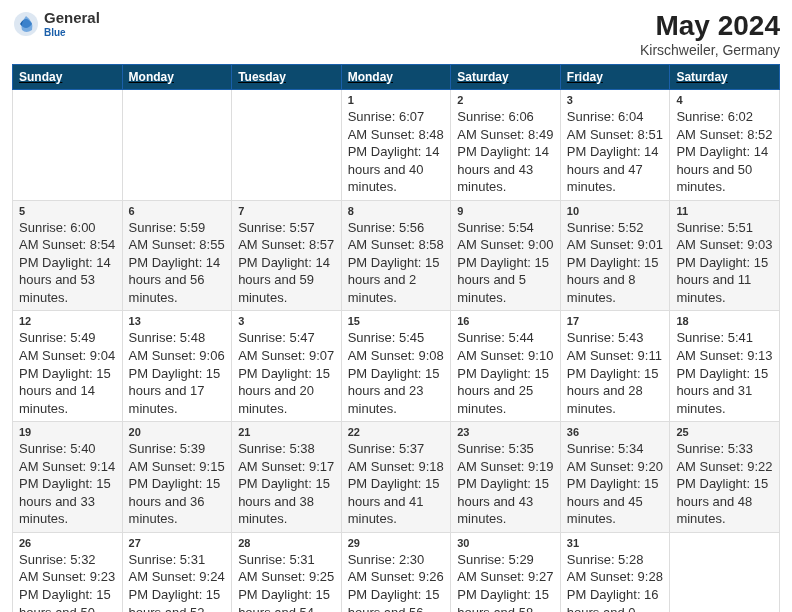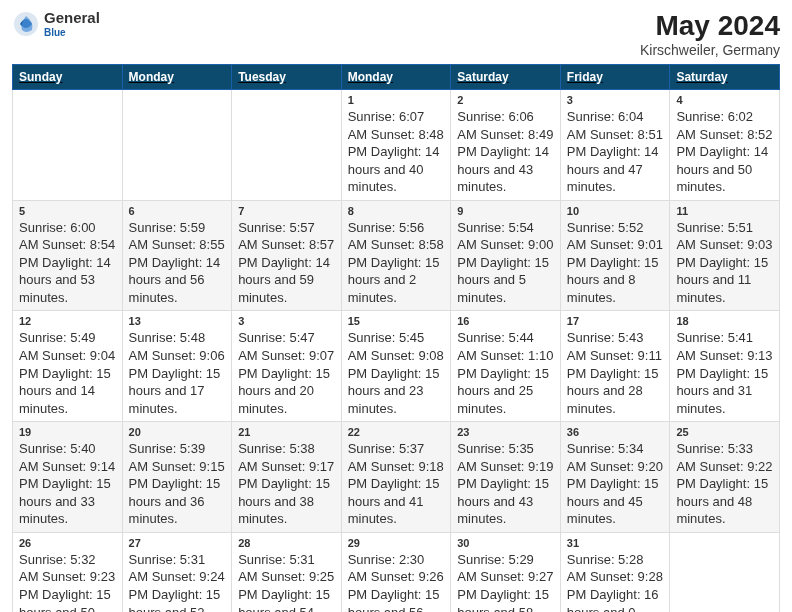--- a/index.html
+++ b/index.html
@@ -251,21 +251,21 @@
           <td>
             <span class="day-number">15</span>
             <div class="day-detail">Sunrise: 5:45 AM
 Sunset: 9:08 PM
 Daylight: 15 hours
 and 23 minutes.</div>
           </td>
           <td>
             <span class="day-number">16</span>
             <div class="day-detail">Sunrise: 5:44 AM
-Sunset: 1:10 PM
+Sunset: 9:10 PM
 Daylight: 15 hours
 and 25 minutes.</div>
           </td>
           <td>
             <span class="day-number">17</span>
             <div class="day-detail">Sunrise: 5:43 AM
 Sunset: 9:11 PM
 Daylight: 15 hours
 and 28 minutes.</div>
           </td>

